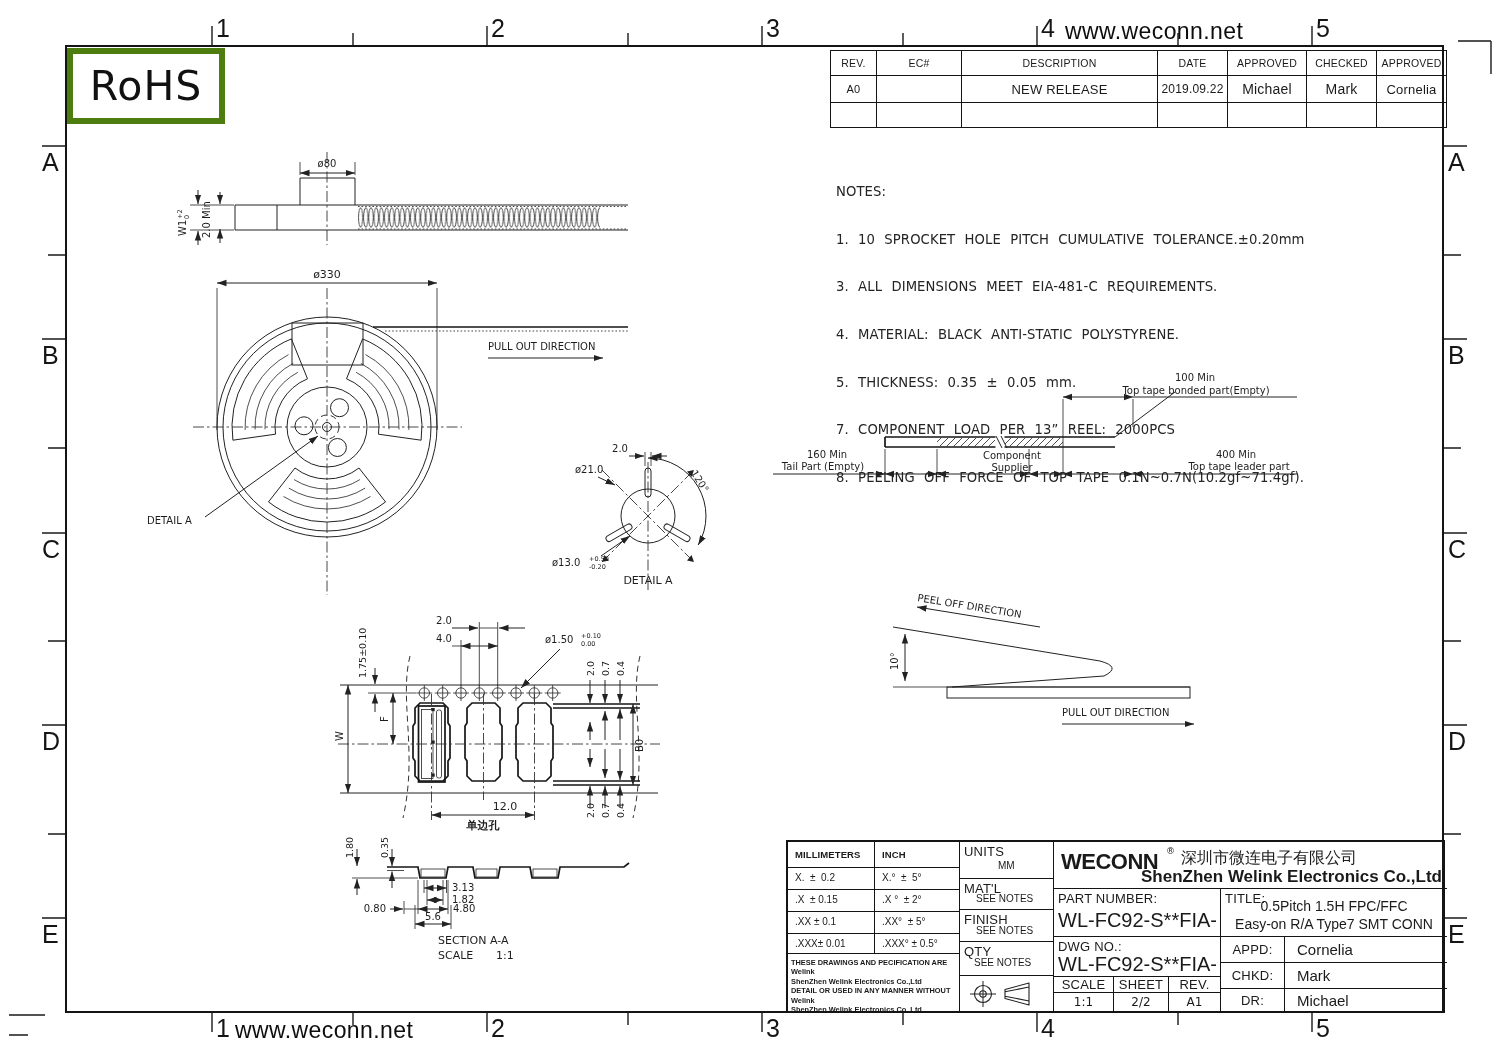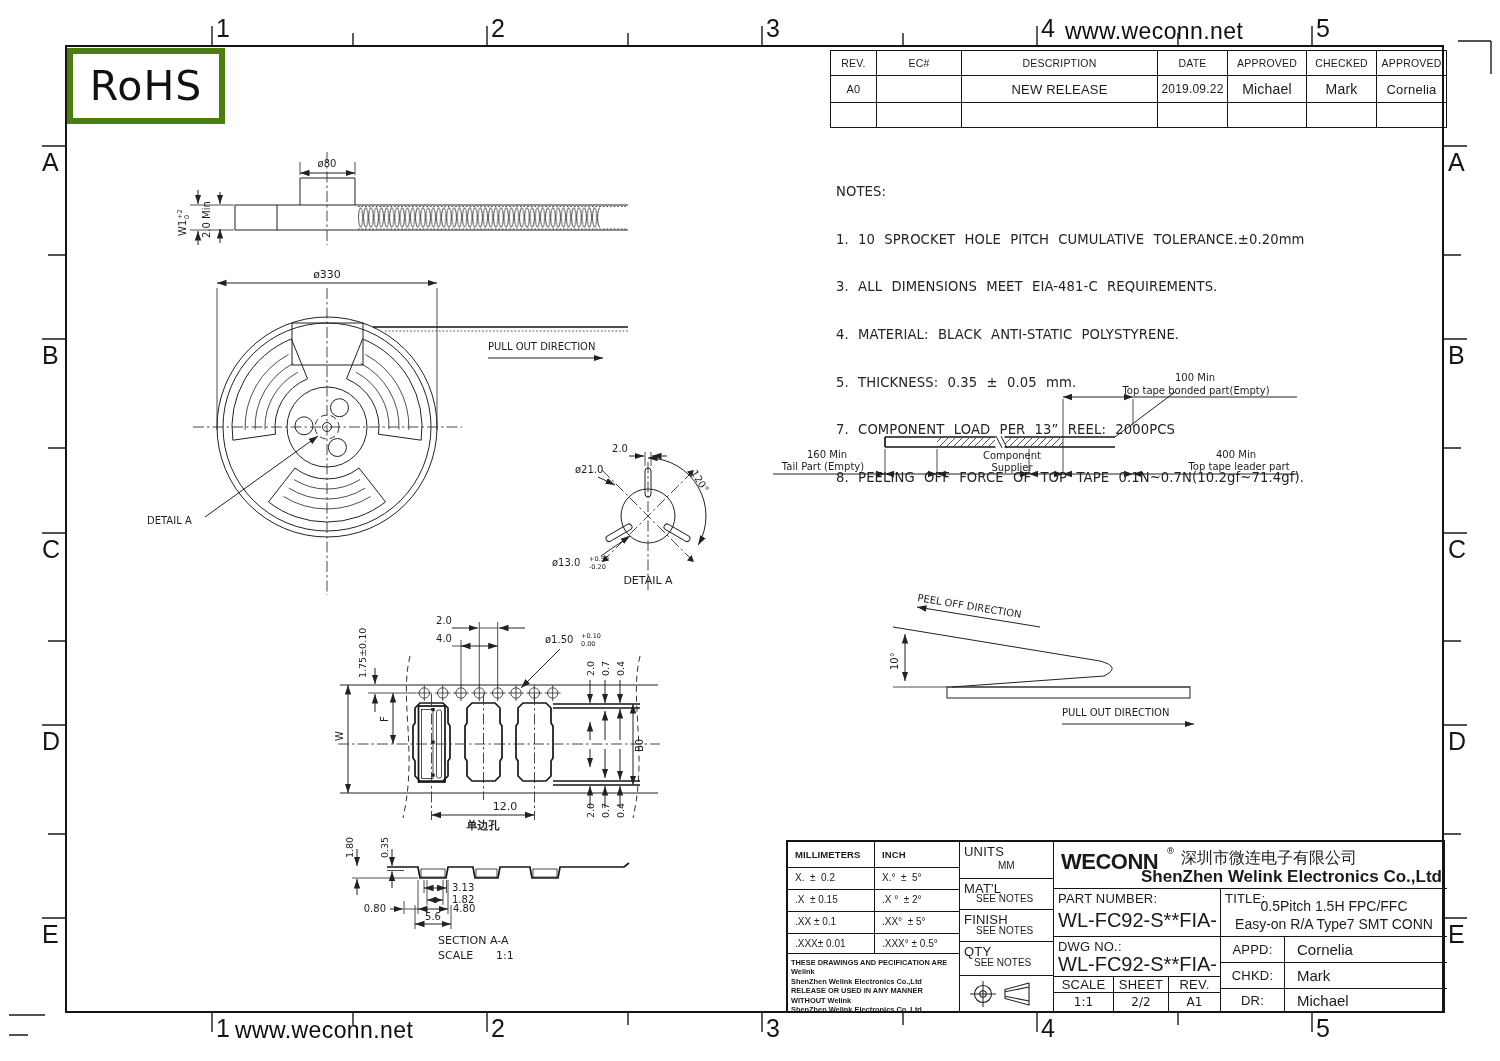--- a/index.html
+++ b/index.html
@@ -437,21 +437,21 @@
   <div class="c tolv" style="left:87px;top:26px;width:85px;height:22px">X.°  ±  5°</div>
   <div class="c tolv" style="left:0;top:48px;width:87px;height:22px">.X  ± 0.15</div>
   <div class="c tolv" style="left:87px;top:48px;width:85px;height:22px">.X °  ± 2°</div>
   <div class="c tolv" style="left:0;top:70px;width:87px;height:22px">.XX ± 0.1</div>
   <div class="c tolv" style="left:87px;top:70px;width:85px;height:22px">.XX°  ± 5°</div>
   <div class="c tolv" style="left:0;top:92px;width:87px;height:20px">.XXX± 0.01</div>
   <div class="c tolv" style="left:87px;top:92px;width:85px;height:20px">.XXX° ± 0.5°</div>
   <div class="c disc" style="left:0;top:112px;width:172px;height:57px;border-bottom:none">
     <div>THESE DRAWINGS AND PECIFICATION  ARE Welink</div>
     <div>ShenZhen Welink Electronics Co.,Ltd</div>
-    <div> RELEASE OR USED IN ANY MANNER WITHOUT Welink</div>
+    <div> DETAIL OR USED IN ANY MANNER WITHOUT Welink</div>
     <div>ShenZhen Welink Electronics Co.,Ltd</div>
   </div>
 
   <div class="c" style="left:172px;top:0;width:94px;height:37px">
     <div class="lbl" style="position:absolute;left:4px;top:2px">UNITS</div>
     <div class="seeNotes" style="position:absolute;left:38px;top:18px">MM</div>
   </div>
   <div class="c" style="left:172px;top:37px;width:94px;height:31px">
     <div class="lbl" style="position:absolute;left:4px;top:2px">MAT'L</div>
     <div class="seeNotes" style="position:absolute;left:16px;top:14px">SEE NOTES</div>

